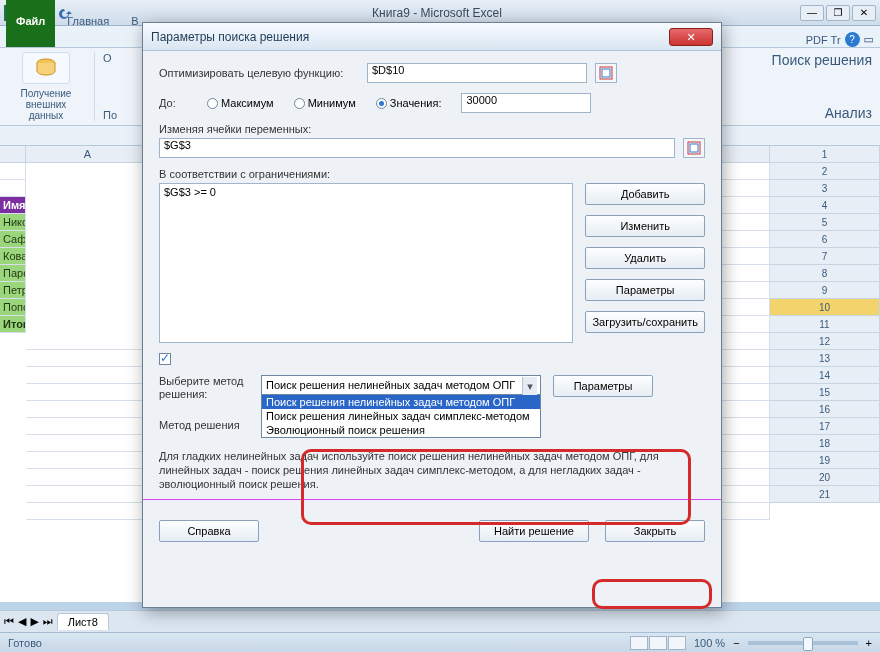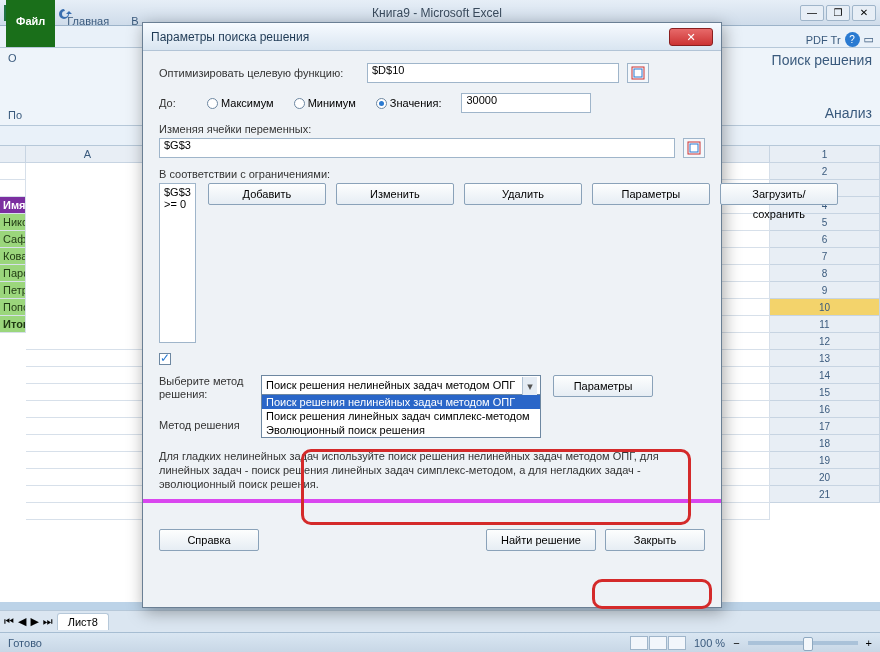--- a/index.html
+++ b/index.html
@@ -69,37 +69,37 @@
   .radio { display:inline-flex; align-items:center; gap:3px; margin-right:12px;}
   .radio .dot { width:11px; height:11px; border:1px solid #6d87a1; border-radius:50%; background:#fff; position:relative;}
   .radio.sel .dot::after{content:"";position:absolute;inset:2px;border-radius:50%;background:#2a7ad1;}
   .chk { display:inline-flex; align-items:center; gap:5px;}
   .chk .box { width:12px; height:12px; border:1px solid #6d87a1; background:#fff; position:relative;}
   .chk.on .box::after{content:"✓"; position:absolute; top:-3px; left:0; color:#2a7ad1; font-size:12px;}
   .btn { height:22px; min-width:118px; background:linear-gradient(#fdfefe,#e6edf4); border:1px solid #8aa2b9; border-radius:2px; text-align:center; line-height:20px; padding:0 6px; cursor:pointer;}
 
   .constraints-wrap { display:flex; gap:12px;}
   .constraints-box { flex:1; height:160px; background:#fff; border:1px solid #9fb5ca; padding:2px 4px;}
-  .side-btns { display:flex; flex-direction:row; gap:10px;}
+  .side-btns { display:flex; flex-direction:column; gap:10px;}
 
   .method-row { display:flex; align-items:flex-start; gap:12px;}
   .method-lbl { width:90px; color:#333; line-height:13px;}
   .method-select { position:relative; width:280px; }
   .method-select .sel-field { height:20px; border:1px solid #6d87a1; background:#fff; padding:0 18px 0 4px; line-height:18px; position:relative;}
   .method-select .sel-field::after{content:"▾"; position:absolute; right:3px; top:1px; color:#555; background:#e5ecf4; width:14px; text-align:center; border-left:1px solid #b0c2d4;}
   .method-select .dd { position:absolute; left:0; top:20px; width:100%; background:#fff; border:1px solid #6d87a1; border-top:none; z-index:5;}
   .method-select .dd .opt { padding:1px 4px;}
   .method-select .dd .opt.hl { background:#2a66c8; color:#fff;}
 
   .red-highlight { position:absolute; border:3px solid #d42a2a; border-radius:10px; pointer-events:none; }
   .hl-method { left:158px; top:426px; width:390px; height:76px; }
   .hl-find { left:449px; top:556px; width:120px; height:30px; }
 
   .method-desc { color:#333; line-height:14px; margin-top:18px;}
-  .dlg-footer { display:flex; gap:9px; padding:26px 16px; border-top:4px solid #d946ef; margin-top:auto;}
+  .dlg-footer { display:flex; gap:16px; padding:20px 16px; border-top:1px solid #d946ef; margin-top:auto;}
   .dlg-footer .spacer{flex:1;}
 
   
   .ico-excel{width:16px;height:16px;}
 </style>
 </head>
 <body>
 
 <div class="app-titlebar">
   <div class="qat">
@@ -132,20 +132,29 @@
   <div class="ribbon-tab">Главная</div>
   <div class="ribbon-tab">В</div>
   <div class="ribbon-help">
     <span style="color:#3a5a7d;">PDF Tr</span>
     <span class="help-q">?</span>
     <span style="color:#3a5a7d;">▭</span>
   </div>
 </div>
 
 <div class="ribbon-body">
+  <div class="ribbon-group">
+    <div class="rg-big-btn">
+      <svg width="28" height="28" viewBox="0 0 28 28">
+          <ellipse cx="14" cy="9" rx="9" ry="4" fill="#f5c255" stroke="#c98f1f"></ellipse>
+          <path d="M5 9v8c0 2.2 4 4 9 4s9-1.8 9-4V9" fill="#f7d27a" stroke="#c98f1f"></path>
+        </svg>
+    </div>
+    <div class="rg-label2">Получение внешних данных</div>
+  </div>
   <div style="display:flex;flex-direction:column;gap:2px;color:#3a5a7d;font-size:10px;">
     <span>О</span>
     <span style="margin-top:auto;">По</span>
   </div>
   <div class="ribbon-right">
     <span>Поиск решения</span>
     <span class="ribbon-right-group-label">Анализ</span>
   </div>
 </div>
 
@@ -253,21 +262,21 @@
 
 <div class="dialog">
   <div class="dlg-title">
     <span>Параметры поиска решения</span>
     <div class="dlg-close">✕</div>
   </div>
   <div class="dlg-body">
 
     <div class="row">
       <span class="lbl" style="width:200px;">Оптимизировать целевую функцию:</span>
-      <div class="inp" style="width:252px;">$D$10</div>
+      <div class="inp" style="width:220px;">$D$10</div>
       <div class="refbtn">
           <svg viewBox="0 0 14 14">
             <rect x="1" y="1" width="12" height="12" fill="none" stroke="#c33"></rect>
             <rect x="3" y="3" width="8" height="8" fill="#fff" stroke="#2a7ad1"></rect>
           </svg>
         </div>
     </div>
 
     <div class="row">
       <span class="lbl" style="width:40px;">До:</span>

